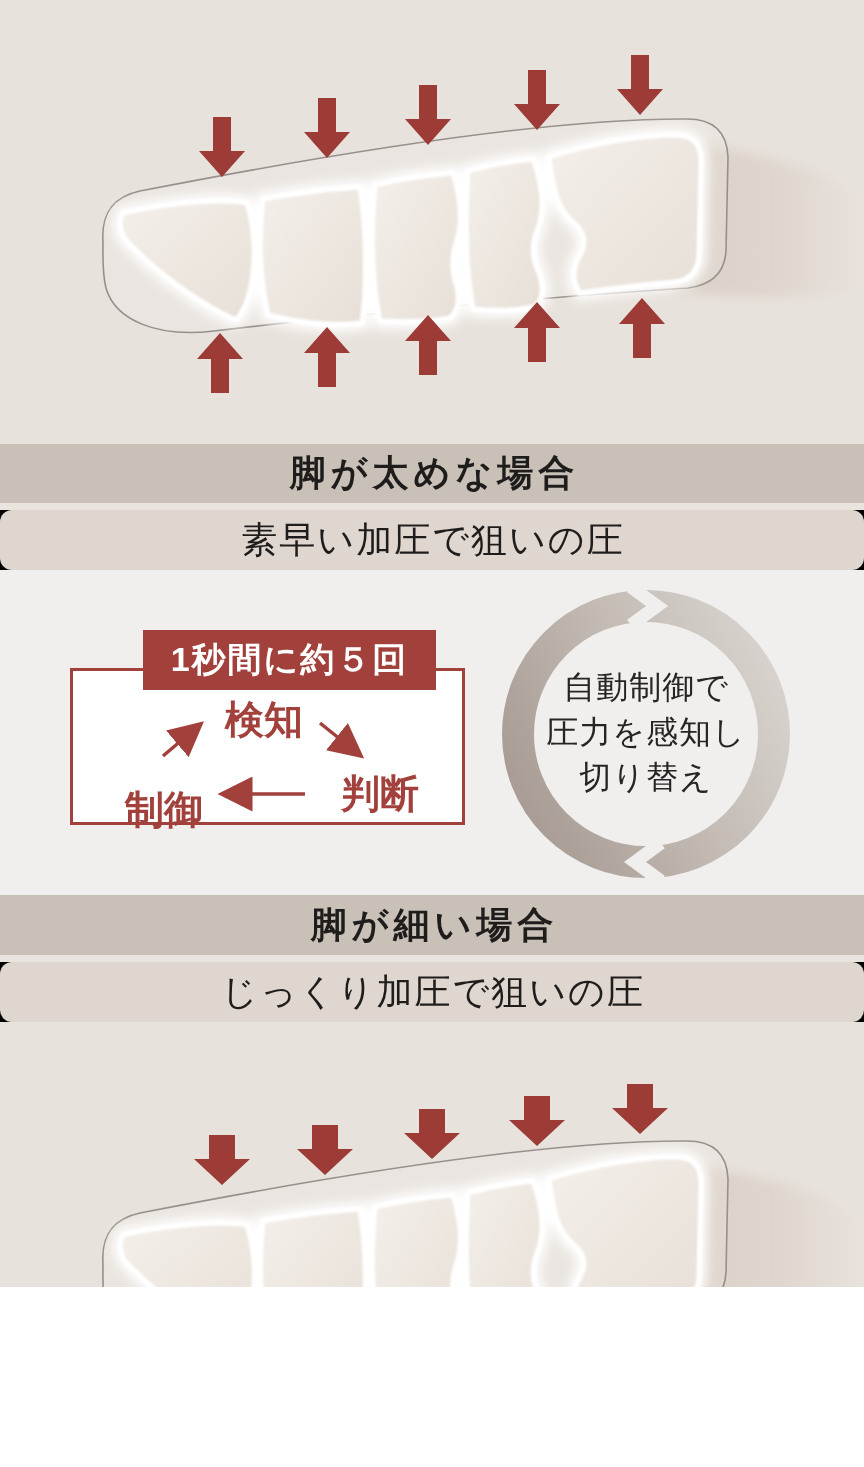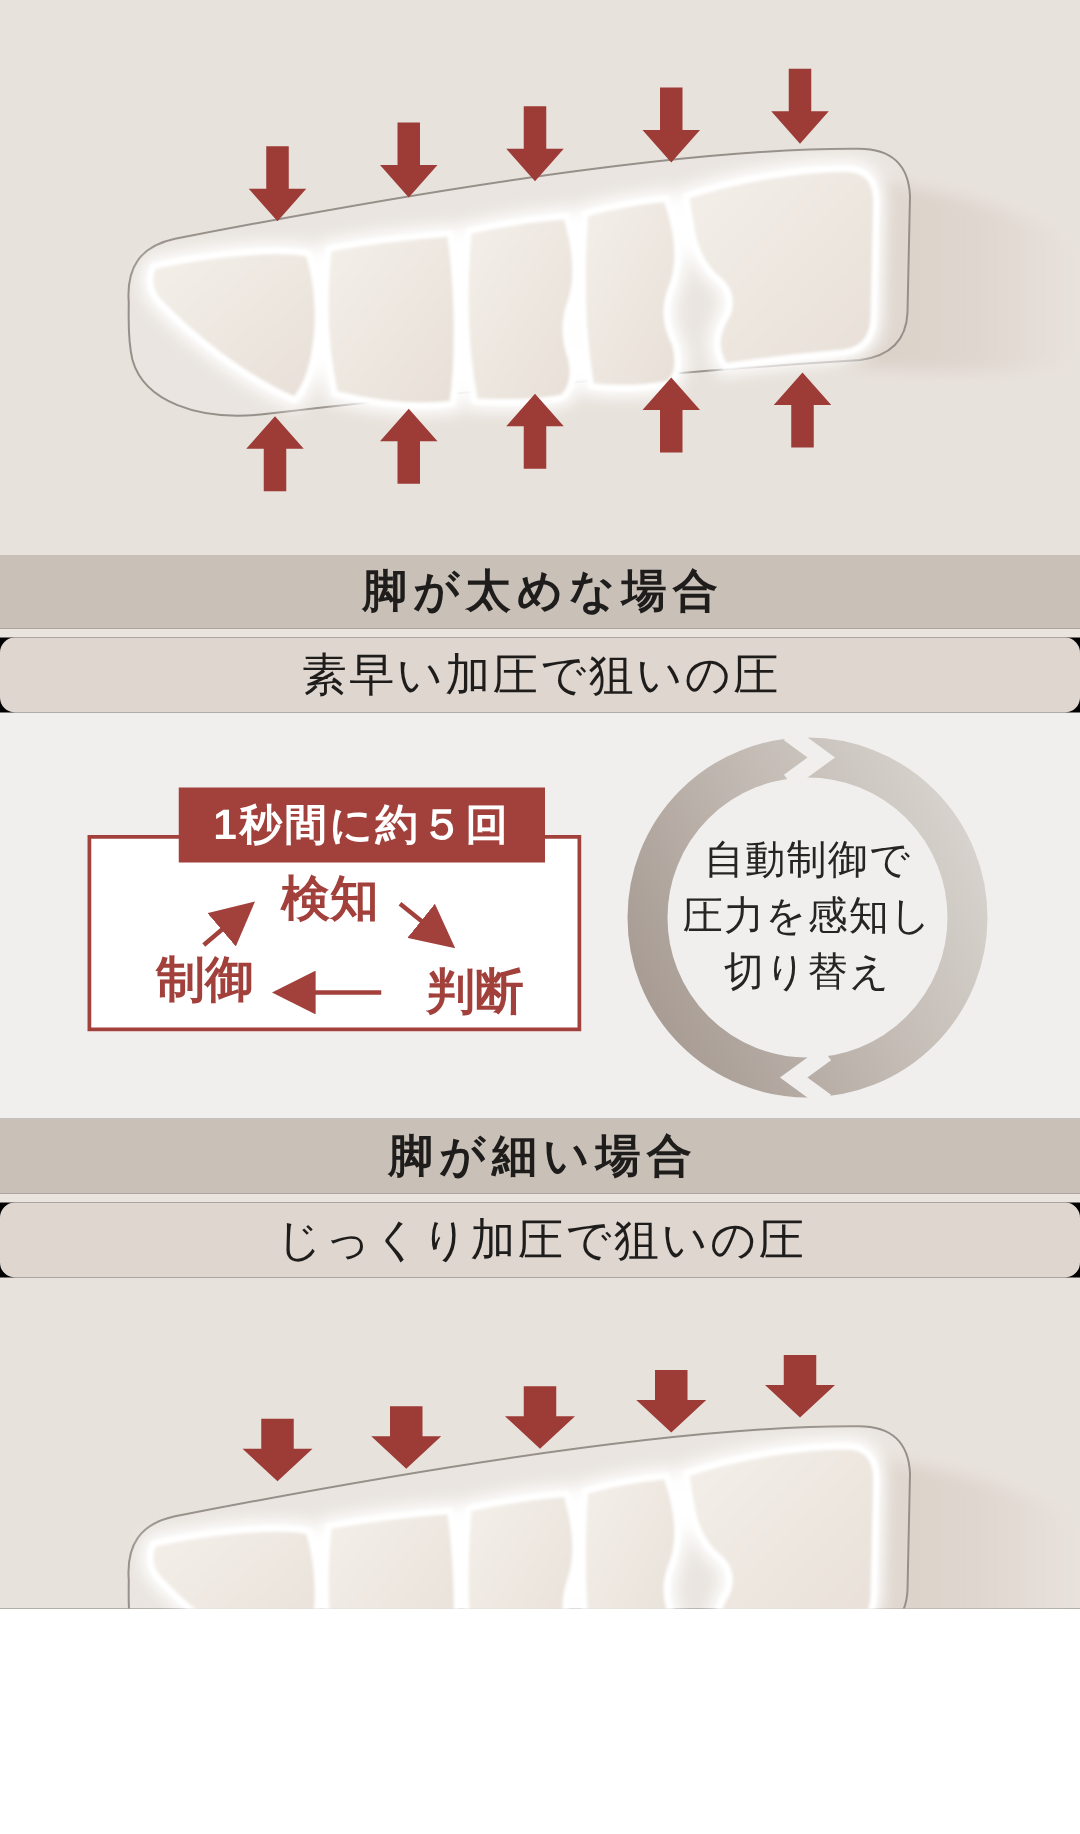--- a/index.html
+++ b/index.html
@@ -27,21 +27,21 @@
     position:absolute;left:70px;top:98px;width:395px;height:157px;
     box-sizing:border-box;border:3px solid #a2413c;background:#ffffff;
   }
   .badge{
     position:absolute;left:50px;top:-41px;width:293px;height:60px;
     background:#a2413c;color:#ffffff;font-size:34px;font-weight:700;letter-spacing:2px;
     display:flex;align-items:center;justify-content:center;z-index:3;margin-left:20px;
   }
   .step{position:absolute;font-size:39px;font-weight:700;color:#a2413c;line-height:1;z-index:2;}
   .step-detect{left:152px;top:29px;}
-  .step-control{left:52px;top:94px;}
+  .step-control{left:52px;top:119px;}
   .step-judge{left:268px;top:103px;}
   .cycle-arrows{position:absolute;left:-3px;top:-3px;z-index:1;}
 
   .ring-wrap{position:absolute;left:500px;top:16px;width:292px;height:296px;}
   .ring-wrap svg{position:absolute;left:0;top:0;}
   .ring-text{
     position:absolute;left:0;top:79px;width:292px;text-align:center;
     font-size:32px;font-weight:500;color:#262524;line-height:45px;letter-spacing:1px;
   }
 </style>

